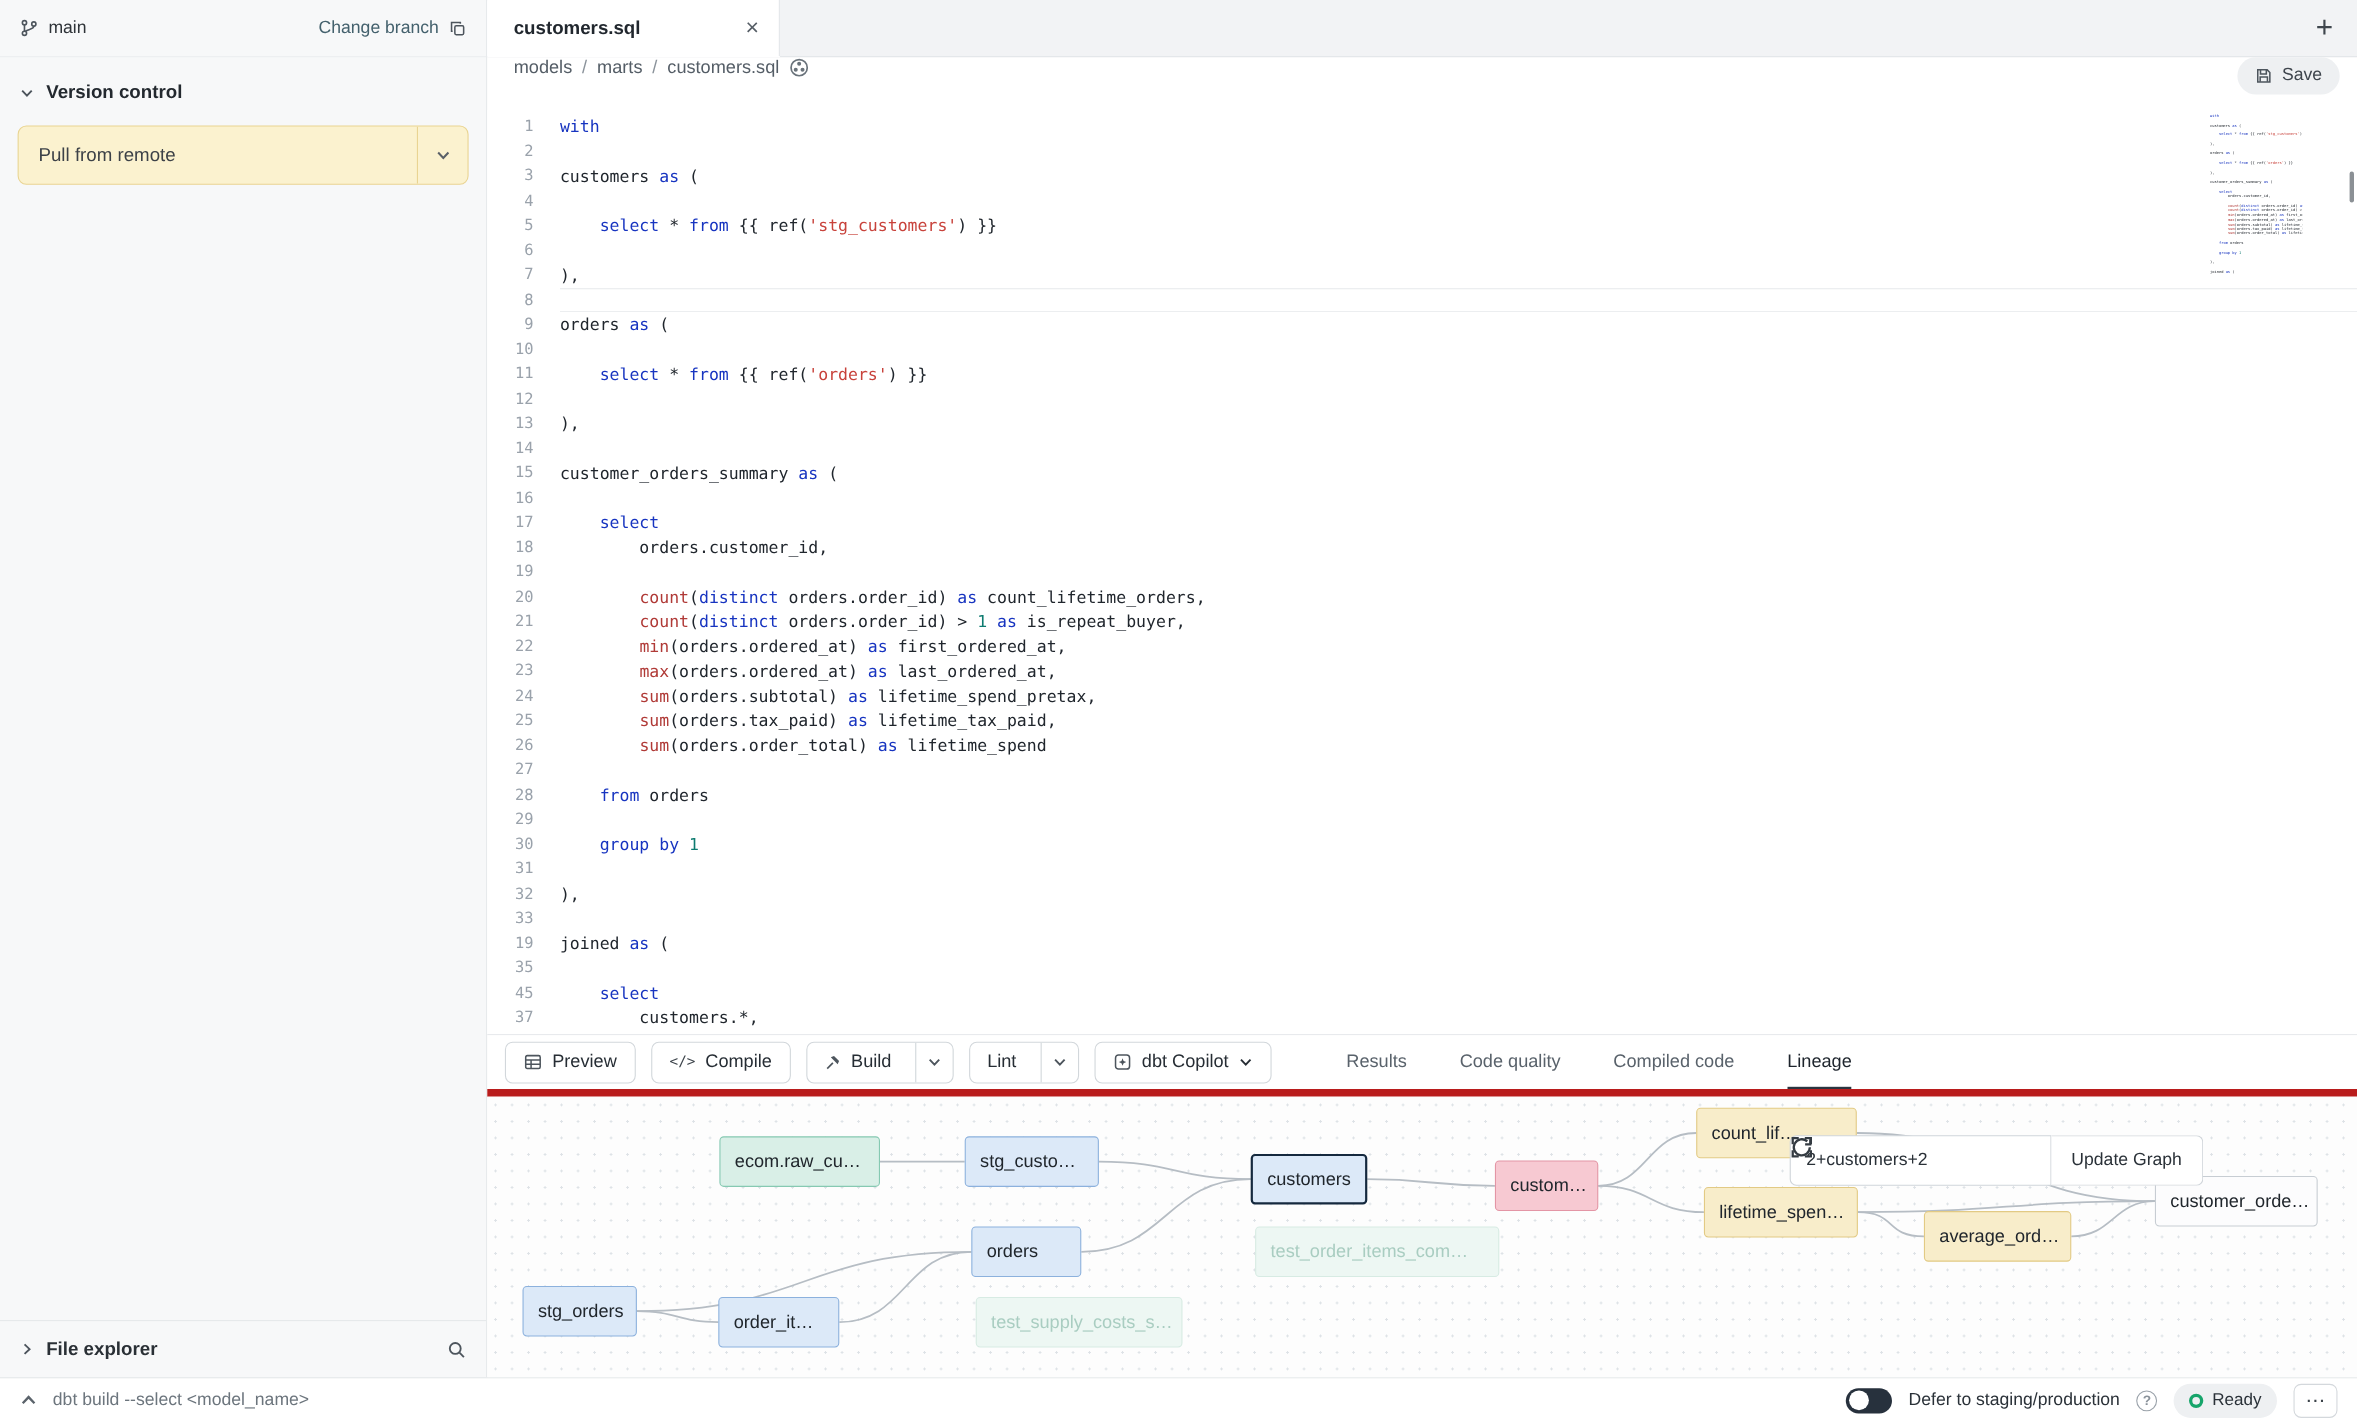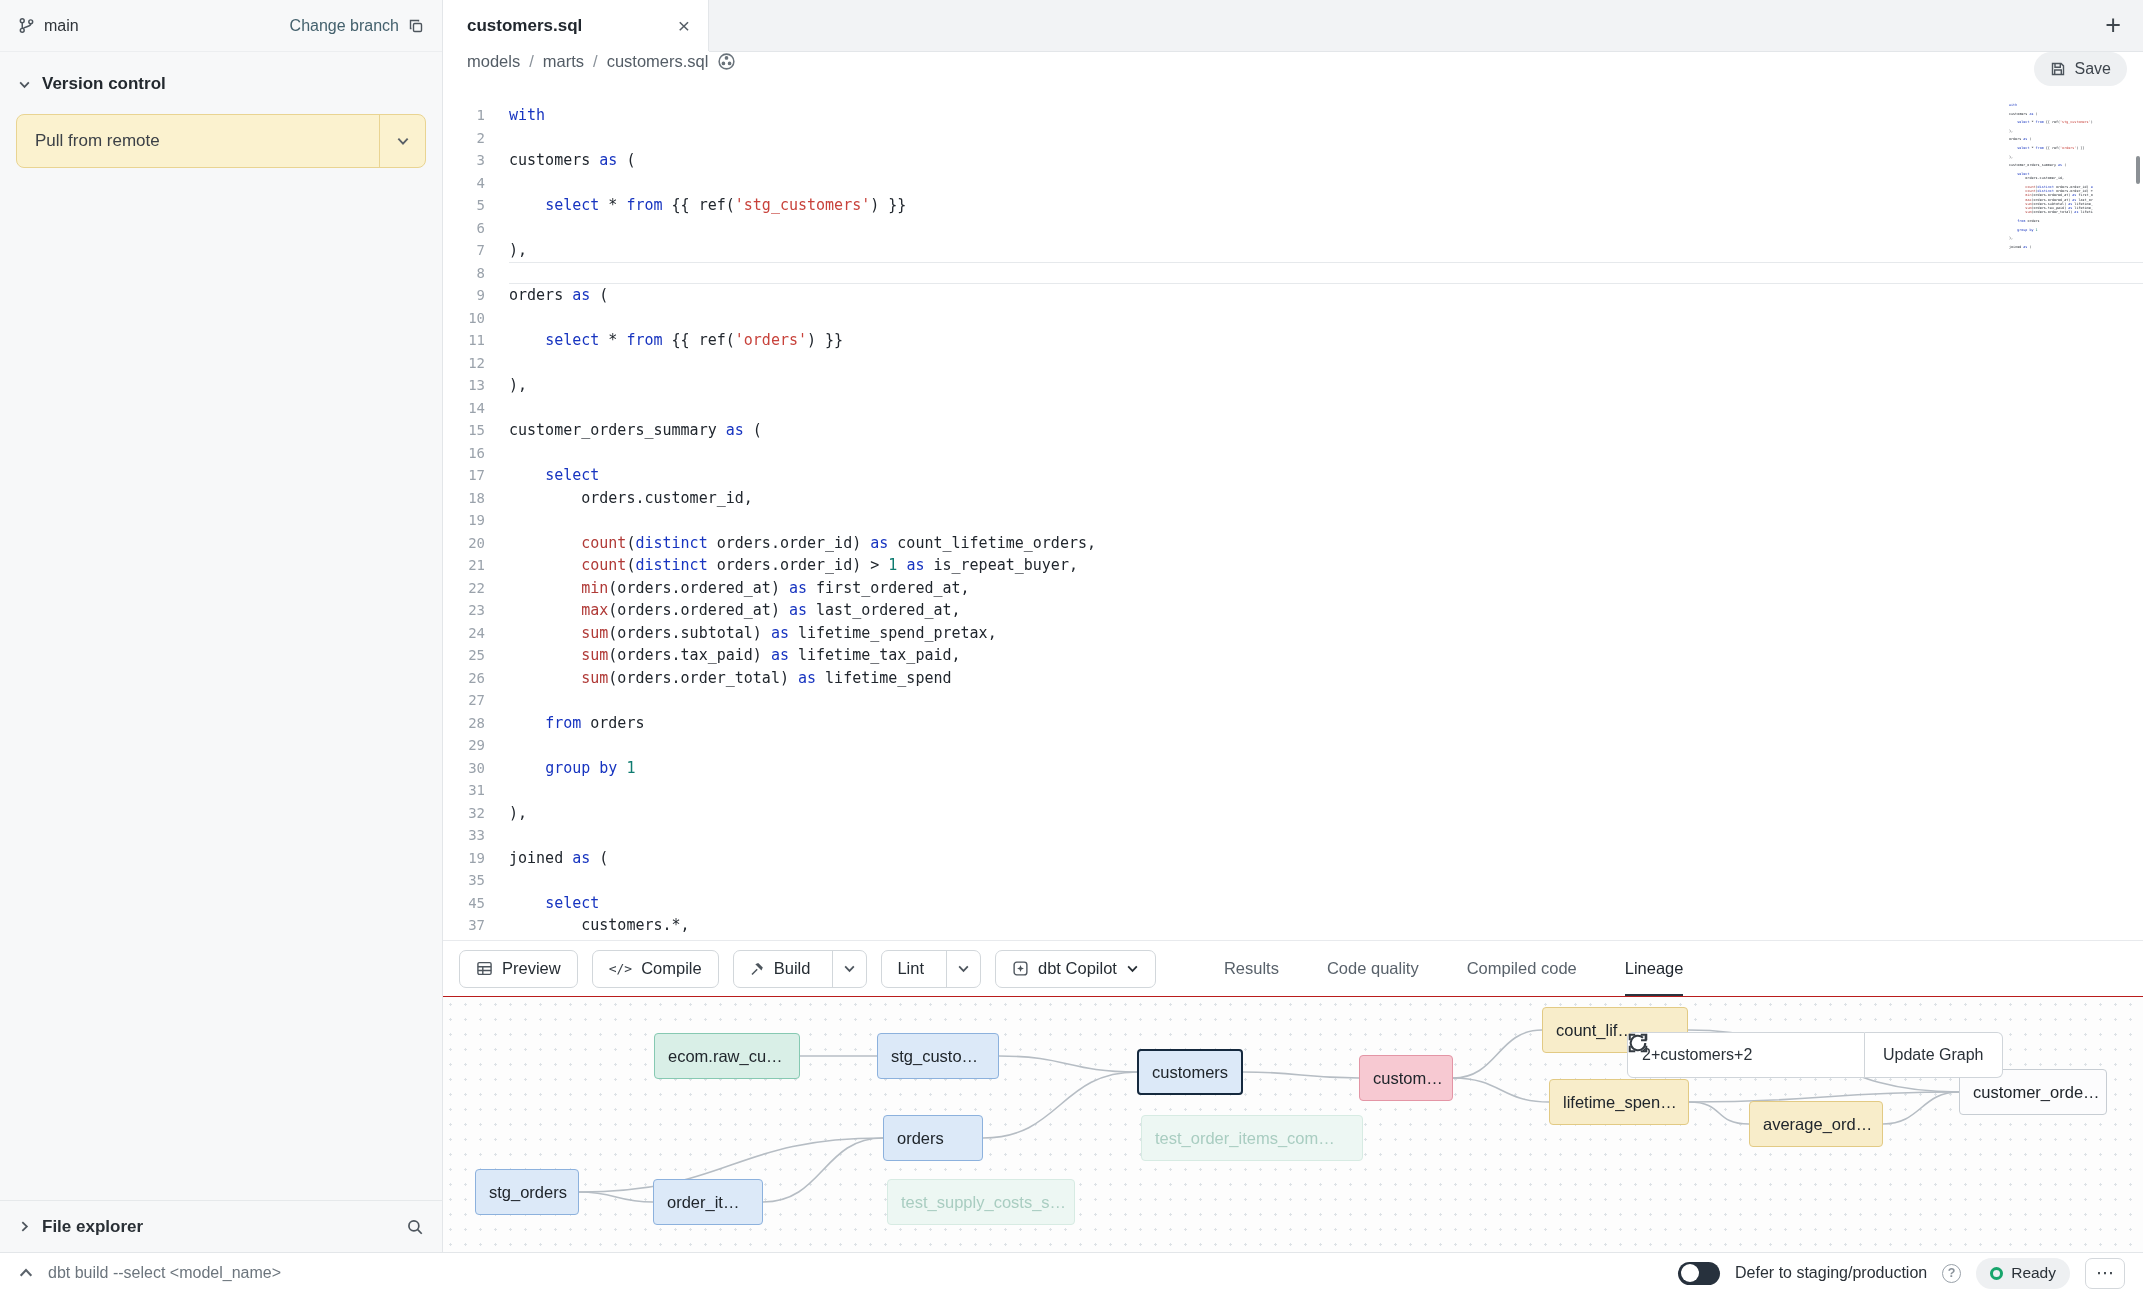--- a/index.html
+++ b/index.html
@@ -45,21 +45,21 @@
   .tk-k { color:#1734c0; }
   .tk-f { color:#b03a37; }
   .tk-s { color:#c8423b; }
   .tk-n { color:#0e7b70; }
   .tk-p { color:#20262d; }
   .minimap { position:absolute; top:3px; right:50px; width:84px; height:150px; overflow:hidden; pointer-events:none; }
   .minimap .cl { height:4.3px; line-height:4.3px; font-size:3.4px; box-shadow:none !important; }
   .scrollthumb { position:absolute; right:3px; top:56px; width:4px; height:28px; background:#5a6168; border-radius:2px; opacity:.7; cursor:pointer; }
 
   
-  .toolbar { height:57px; border-top:1px solid #e8eaed; border-bottom:1px solid #b91c1c; display:flex; align-items:center; padding:0 16px; gap:14px; }
+  .toolbar { height:57px; border-top:1px solid #e8eaed; border-bottom:7px solid #b91c1c; display:flex; align-items:center; padding:0 16px; gap:14px; }
   .tbtn { height:38px; display:flex; align-items:center; gap:9px; background:#fff; border:1px solid #d2d7db; border-radius:7px; padding:0 16px; font-size:16.5px; color:#262d34; cursor:pointer; font-family:inherit; }
   .split { padding:0; }
   .split .main-part { display:flex; align-items:center; gap:9px; padding:0 13px 0 15px; height:100%; cursor:pointer; }
   .split .chev-part { height:100%; display:flex; align-items:center; padding:0 10px; border-left:1px solid #d2d7db; cursor:pointer; color:#4d555d; }
   .glyph-ic { font-family:"DejaVu Sans Mono",monospace; font-size:13px; color:#3c434a; }
   .viewtabs { display:flex; align-items:stretch; gap:48px; margin-left:54px; height:100%; }
   .vtab { display:flex; align-items:center; font-size:16.5px; color:#59626b; cursor:pointer; border-bottom:2.5px solid transparent; padding-top:2.5px; }
   .vtab.active { color:#1d242c; border-bottom-color:#2a3540; }
 
   

